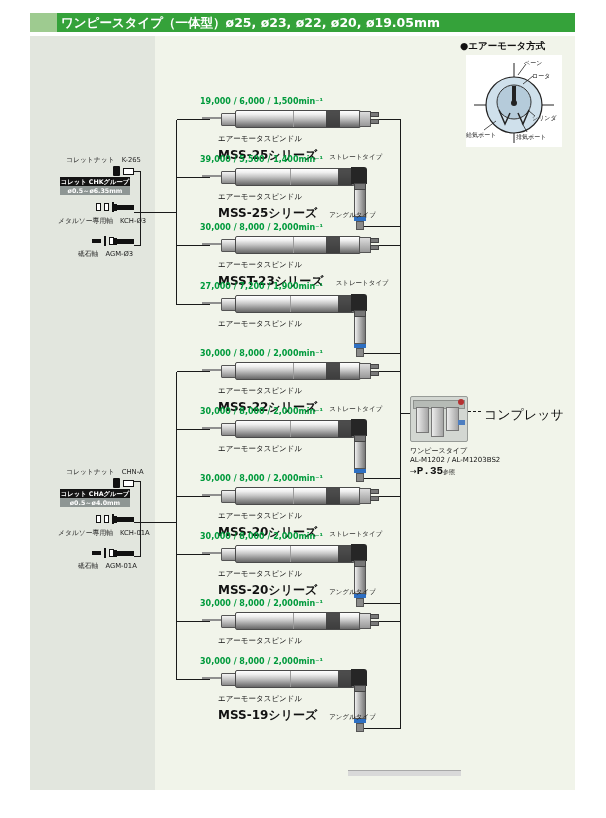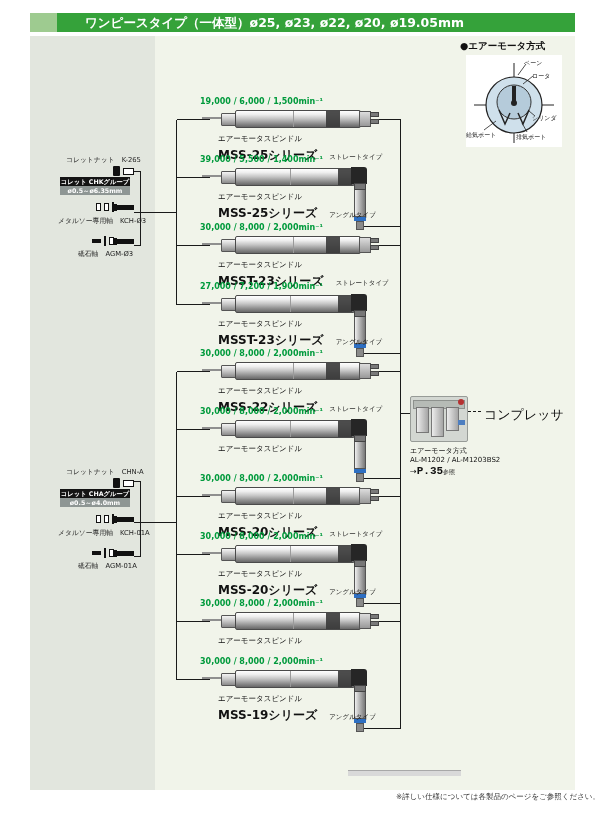--- a/index.html
+++ b/index.html
@@ -3,21 +3,21 @@
 <meta charset="utf-8">
 <style>
   html,body{margin:0;padding:0;background:#fff;}
   .page{position:relative;width:606px;height:818px;background:#ffffff;overflow:hidden;
         font-family:"DejaVu Sans","Liberation Sans",sans-serif;color:#111;}
   .abs{position:absolute;}
 
   
   .hdr-accent{left:30px;top:13px;width:27px;height:19px;background:#9ecb90;}
   .hdr-bar{left:57px;top:13px;width:518px;height:19px;background:#35a23a;color:#fff;
-           font-weight:bold;font-size:12.5px;line-height:19px;padding-left:28px;box-sizing:border-box;
+           font-weight:bold;font-size:12.5px;line-height:19px;padding-left:4px;box-sizing:border-box;
            white-space:nowrap;}
 
   
   .content-bg{left:30px;top:36px;width:545px;height:754px;background:#f1f4ea;}
   .left-strip{left:30px;top:36px;width:125px;height:754px;background:#e2e6de;}
 
   
   svg.overlay{position:absolute;left:0;top:0;pointer-events:none;}
 
   
@@ -267,21 +267,20 @@
       <div class="elbow"></div>
       <div class="drop">
           <div class="d-nut"></div>
           <div class="d-body"></div>
           <div class="d-blue"></div>
           <div class="d-nip"></div>
         </div>
     </div>
     <div class="lbl">
       <div class="l1">エアーモータスピンドル</div>
-      <div><span class="l2">MSST-23シリーズ</span><span class="l3">アングルタイプ</span></div>
     </div>
   </div>
 
   <div class="spindle" style="top:349px;">
     <div class="spec">30,000 / 8,000 / 2,000min⁻¹</div>
     <div class="graphic straight">
       <div class="shaft"></div>
       <div class="chuck"></div>
       <div class="body">
           <div class="seam"></div>
@@ -405,22 +404,21 @@
   <div class="abs kit-g">
     <div class="kit-plate"></div>
     <div class="kit-bar"></div>
     <div class="kit-u u1"></div>
     <div class="kit-u u2"></div>
     <div class="kit-u u3"></div>
     <div class="kit-knob"></div>
     <div class="kit-tag"></div>
   </div>
   <div class="abs compressor">コンプレッサ</div>
-  <div class="abs kit-lbl" style="left:410px;top:446px;">エアーモータ方式</div>
+  <div class="abs kit-lbl" style="left:410px;top:446px;">ワンピースタイプ</div>
   <div class="abs kit-lbl" style="left:410px;top:456px;">AL-M1202 / AL-M1203BS2</div>
   <div class="abs kit-ref" style="left:410px;top:465px;">
     <span>→</span><span class="pg">P.35</span><span class="sfx">参照</span>
   </div>
 
   <div class="abs page-div"></div>
-  <div class="abs footer-note">※詳しい仕様については各製品のページをご参照ください。</div>
 
 </div>
 
 </body></html>

